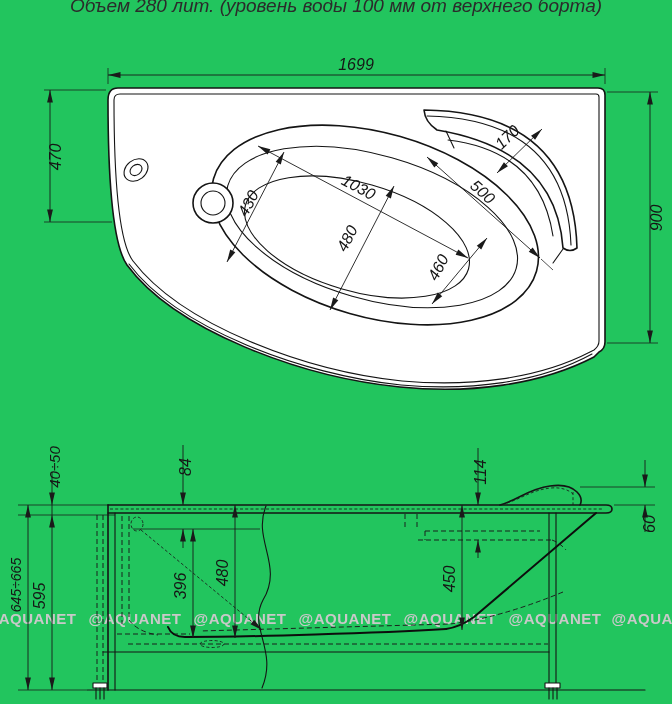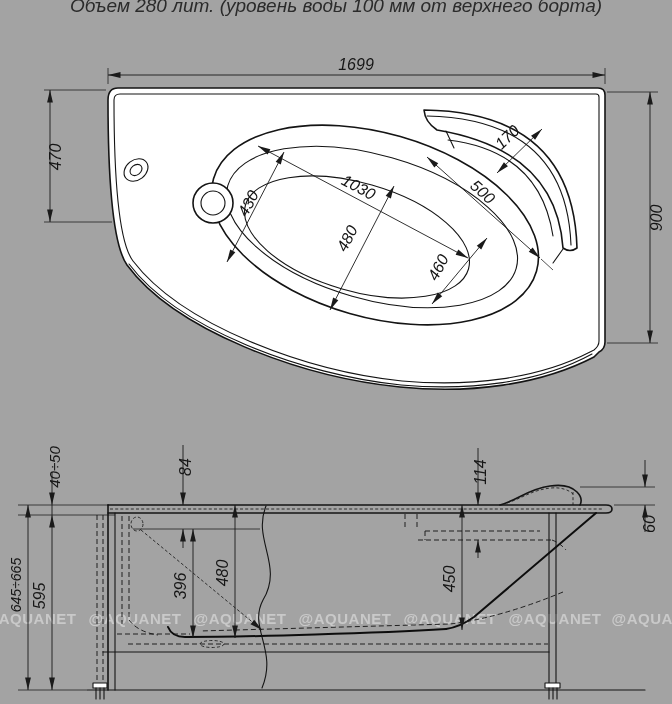--- a/index.html
+++ b/index.html
@@ -1,17 +1,17 @@
 <!DOCTYPE html>
 <html><head>
 <meta charset="utf-8">
 <style>
   html,body{margin:0;padding:0;background:#ffffff;}
   body{width:672px;height:704px;overflow:hidden;font-family:"Liberation Sans",sans-serif;}
-  #sheet{position:relative;width:672px;height:704px;background:#a3a3a3;}
+  #sheet{position:relative;width:672px;height:704px;background:#22c55e;}
   svg{display:block}
   .obj{stroke:#141414;fill:none;stroke-width:1.6;stroke-linecap:round;stroke-linejoin:round;}
   .obj2{stroke:#141414;fill:none;stroke-width:1.1;stroke-linecap:round;stroke-linejoin:round;}
   .thick{stroke:#0d0d0d;fill:none;stroke-width:2;stroke-linecap:round;}
   .dash{stroke:#1a1a1a;fill:none;stroke-width:0.95;stroke-dasharray:5 3;}
   .dashf{stroke:#1a1a1a;fill:none;stroke-width:0.85;stroke-dasharray:3 2.2;}
   .dim{stroke:#1a1a1a;fill:none;stroke-width:0.9;}
   .ext{stroke:#1a1a1a;fill:none;stroke-width:0.75;}
   .lbl{font:italic 16px "Liberation Sans",sans-serif;fill:#161616;}
   .lbl-s{font:italic 15px "Liberation Sans",sans-serif;fill:#161616;}

